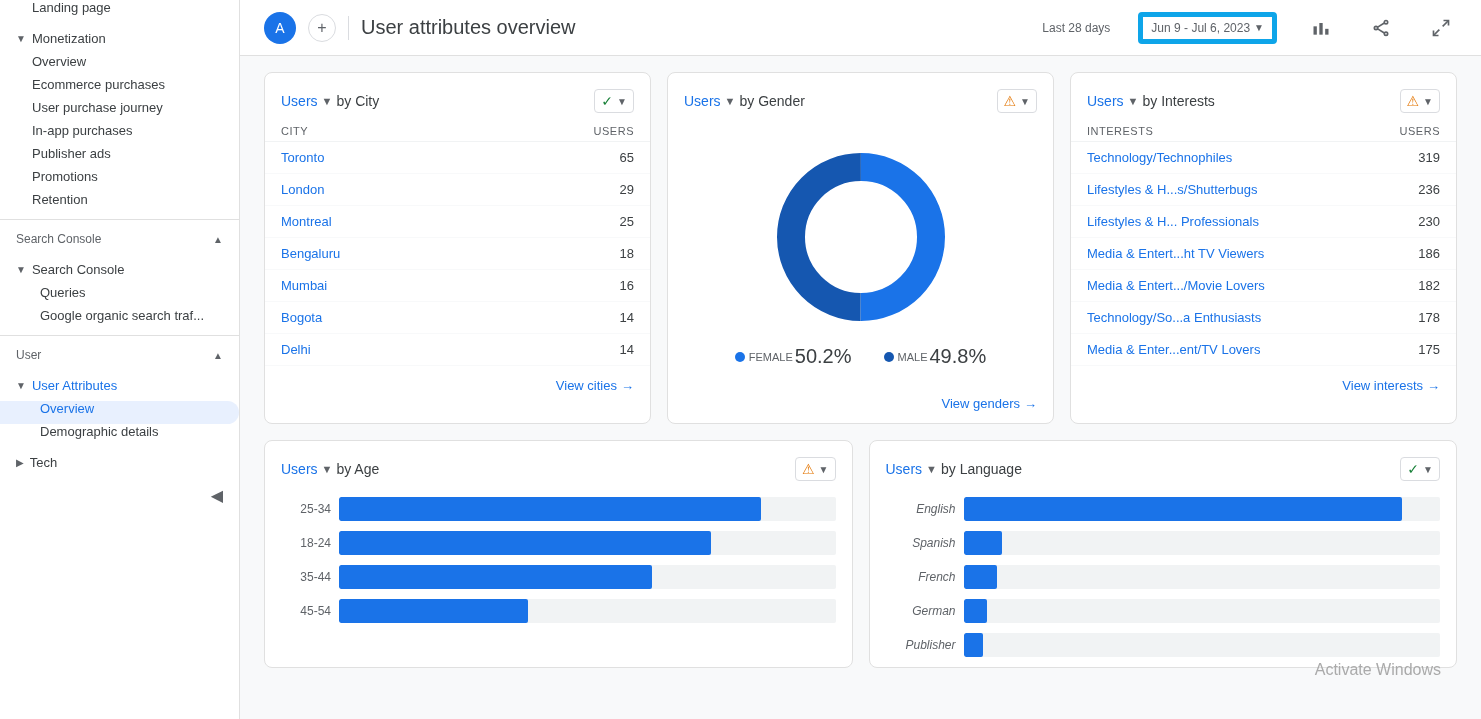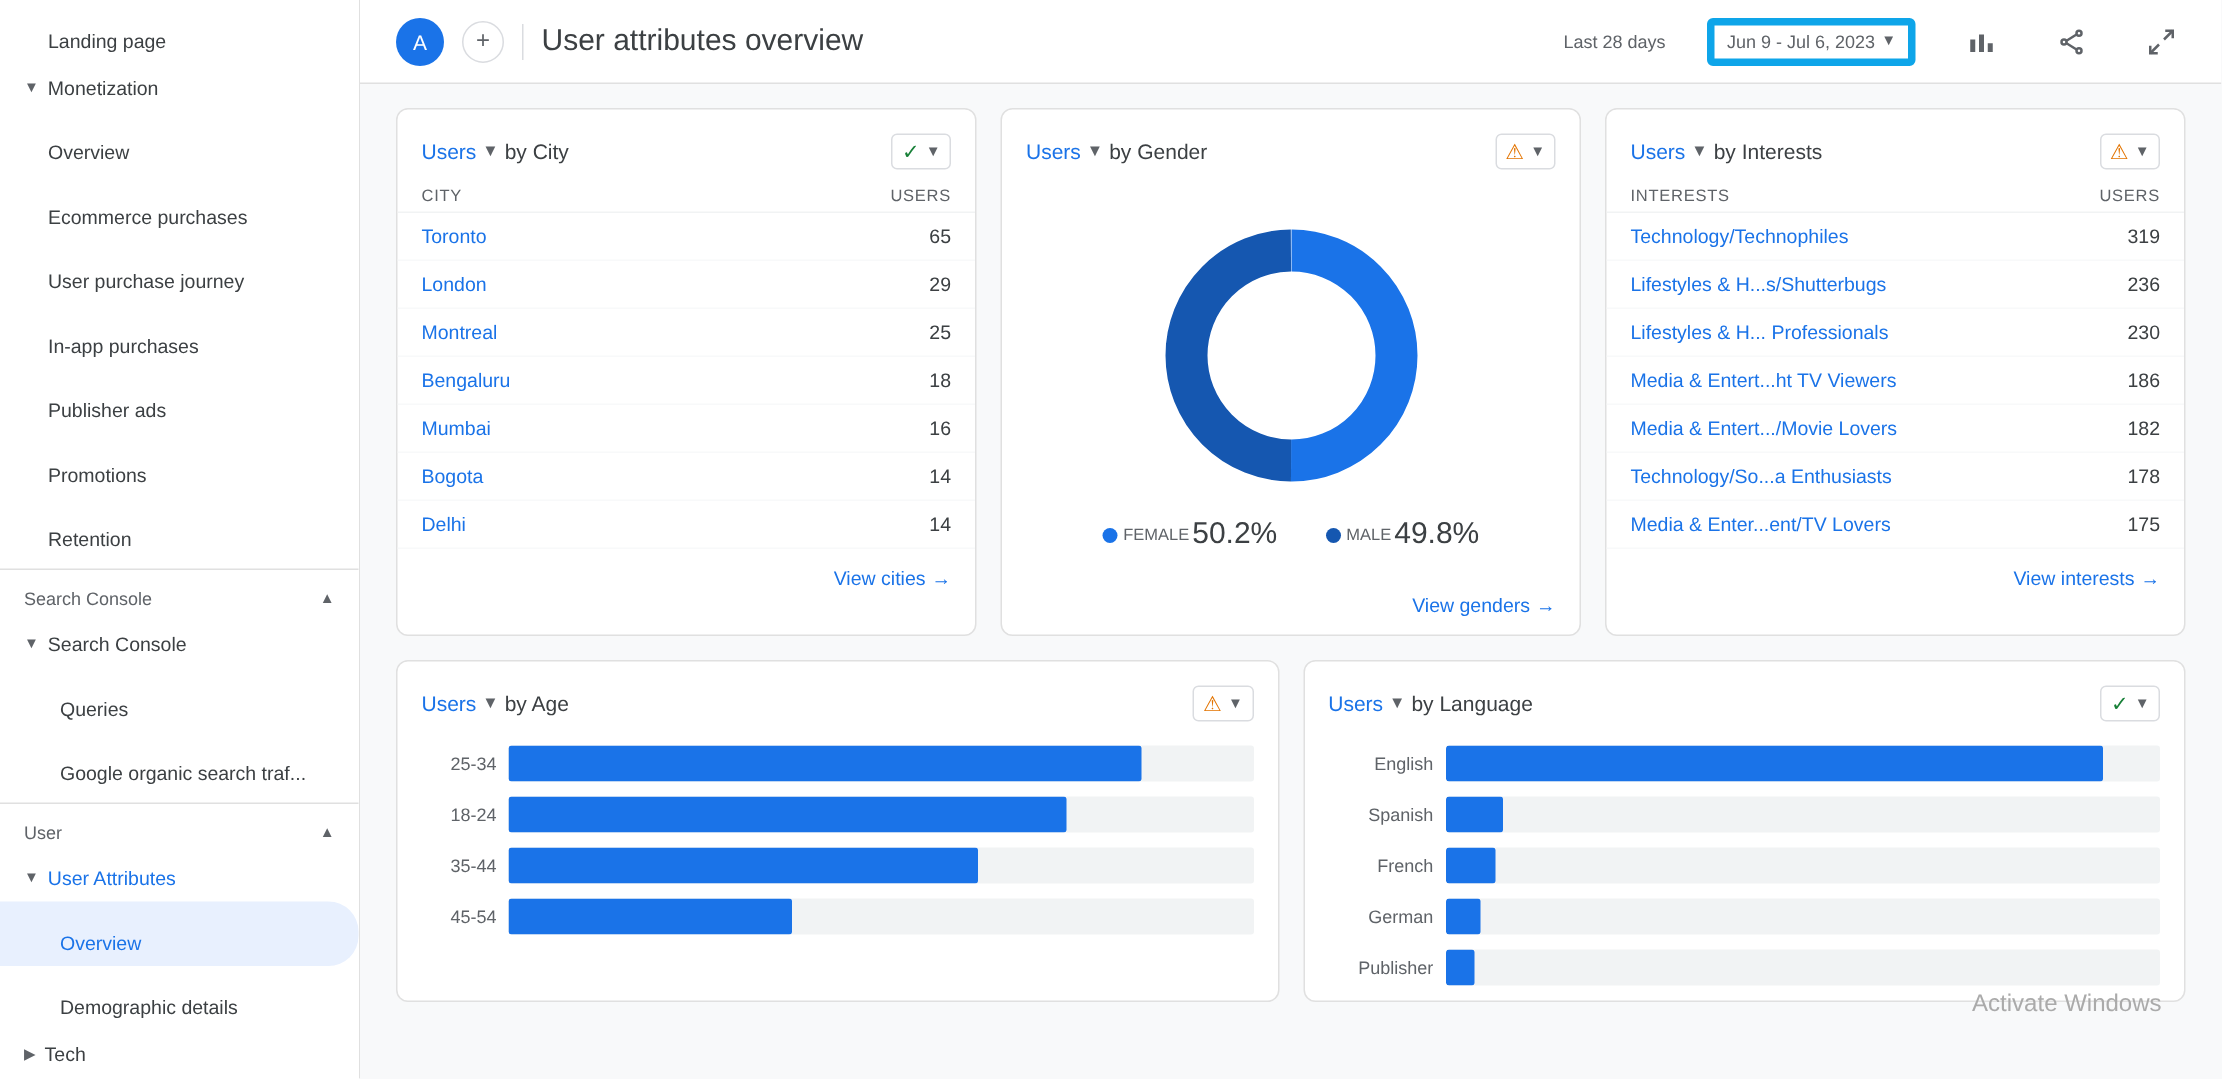--- a/index.html
+++ b/index.html
@@ -1,20 +1,20 @@
 <!DOCTYPE html>
 <html><head>
   <meta charset="utf-8">
   <style>
     * { box-sizing: border-box; margin: 0; padding: 0; }
     body { font-family: 'Google Sans', Arial, sans-serif; font-size: 13px; background: #f8f9fa; color: #3c4043; display: flex; height: 100vh; overflow: hidden; }
 
     
     .sidebar { width: 240px; min-width: 240px; background: #fff; border-right: 1px solid #e0e0e0; overflow-y: auto; padding-bottom: 20px; }
-    .sidebar-item { padding: 20px 16px 8px 24px; cursor: pointer; color: #3c4043; font-size: 13px; }
+    .sidebar-item { padding: 0 16px 8px 24px; cursor: pointer; color: #3c4043; font-size: 13px; }
     .sidebar-item.active { background: #e8f0fe; color: #1a73e8; font-weight: 500; border-radius: 0 20px 20px 0; }
     .sidebar-section { padding: 8px 16px; font-size: 12px; color: #5f6368; font-weight: 500; display: flex; align-items: center; justify-content: space-between; cursor: pointer; }
     .sidebar-parent { padding: 8px 16px 8px 16px; cursor: pointer; color: #3c4043; font-size: 13px; display: flex; align-items: center; gap: 6px; }
     .sidebar-parent.active { color: #1a73e8; font-weight: 500; }
     .chevron { font-size: 10px; color: #5f6368; }
     .indent1 { padding-left: 32px; }
     .indent2 { padding-left: 40px; }
 
     
     .main { flex: 1; overflow-y: auto; display: flex; flex-direction: column; }
@@ -59,21 +59,21 @@
     .legend-pct { font-size: 20px; font-weight: 400; color: #3c4043; }
 
     
     .bar-chart { padding: 8px 16px 0; }
     .bar-row { display: flex; align-items: center; margin-bottom: 10px; gap: 8px; }
     .bar-label { width: 50px; text-align: right; font-size: 12px; color: #5f6368; flex-shrink: 0; }
     .bar-track { flex: 1; height: 24px; background: #f1f3f4; border-radius: 2px; overflow: hidden; position: relative; }
     .bar-fill { height: 100%; background: #1a73e8; border-radius: 2px; }
 
     
-    .lang-bar-chart { padding: 8px 16px 0; }
+    .lang-bar-chart { padding: 8px 16px 0; font-style: italic; }
     .lang-bar-row { display: flex; align-items: center; margin-bottom: 10px; gap: 8px; }
     .lang-label { width: 70px; text-align: right; font-size: 12px; color: #5f6368; flex-shrink: 0; }
     .lang-bar-track { flex: 1; height: 24px; background: #f1f3f4; border-radius: 2px; overflow: hidden; }
     .lang-bar-fill { height: 100%; background: #1a73e8; border-radius: 2px; }
 
     
     .interests-row { display: flex; justify-content: space-between; padding: 8px 16px; font-size: 13px; border-bottom: 1px solid #f8f9fa; }
     .interest-link { color: #1a73e8; cursor: pointer; }
     .section-divider { height: 1px; background: #e0e0e0; margin: 4px 0; }
 

